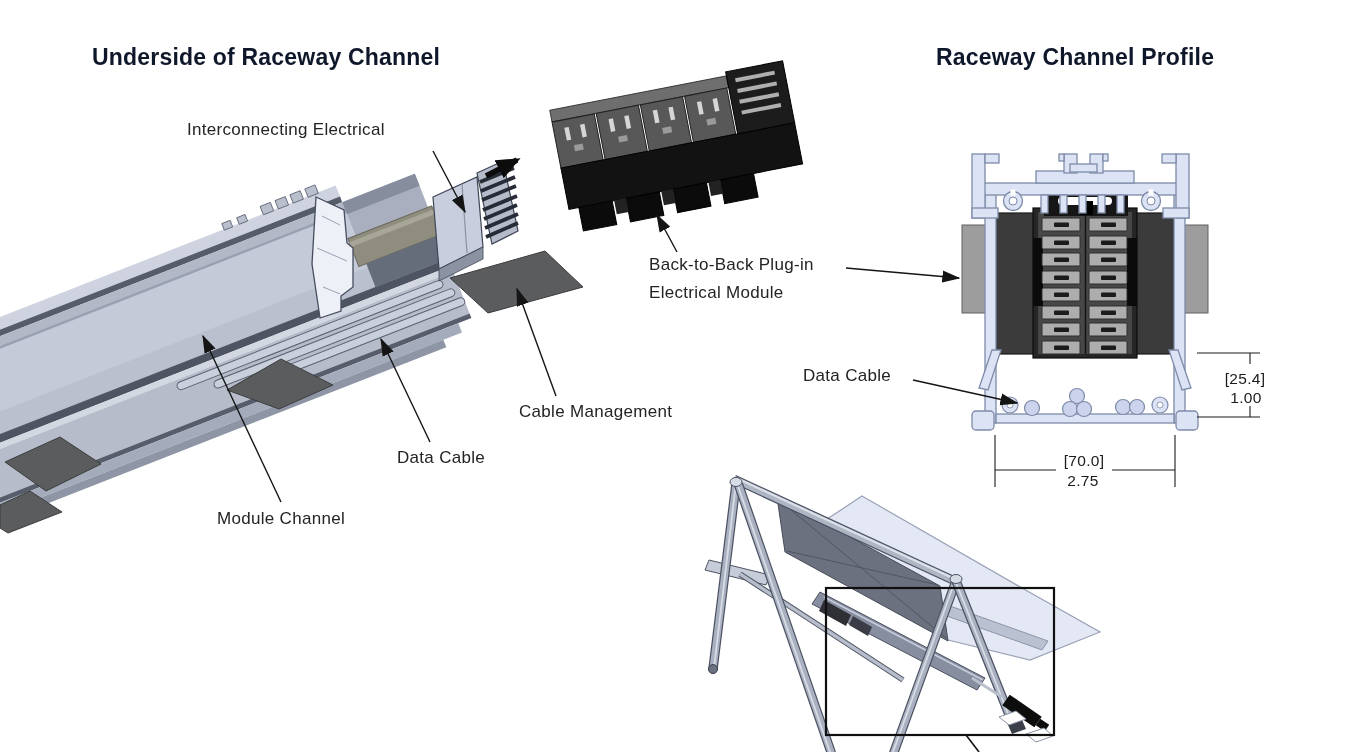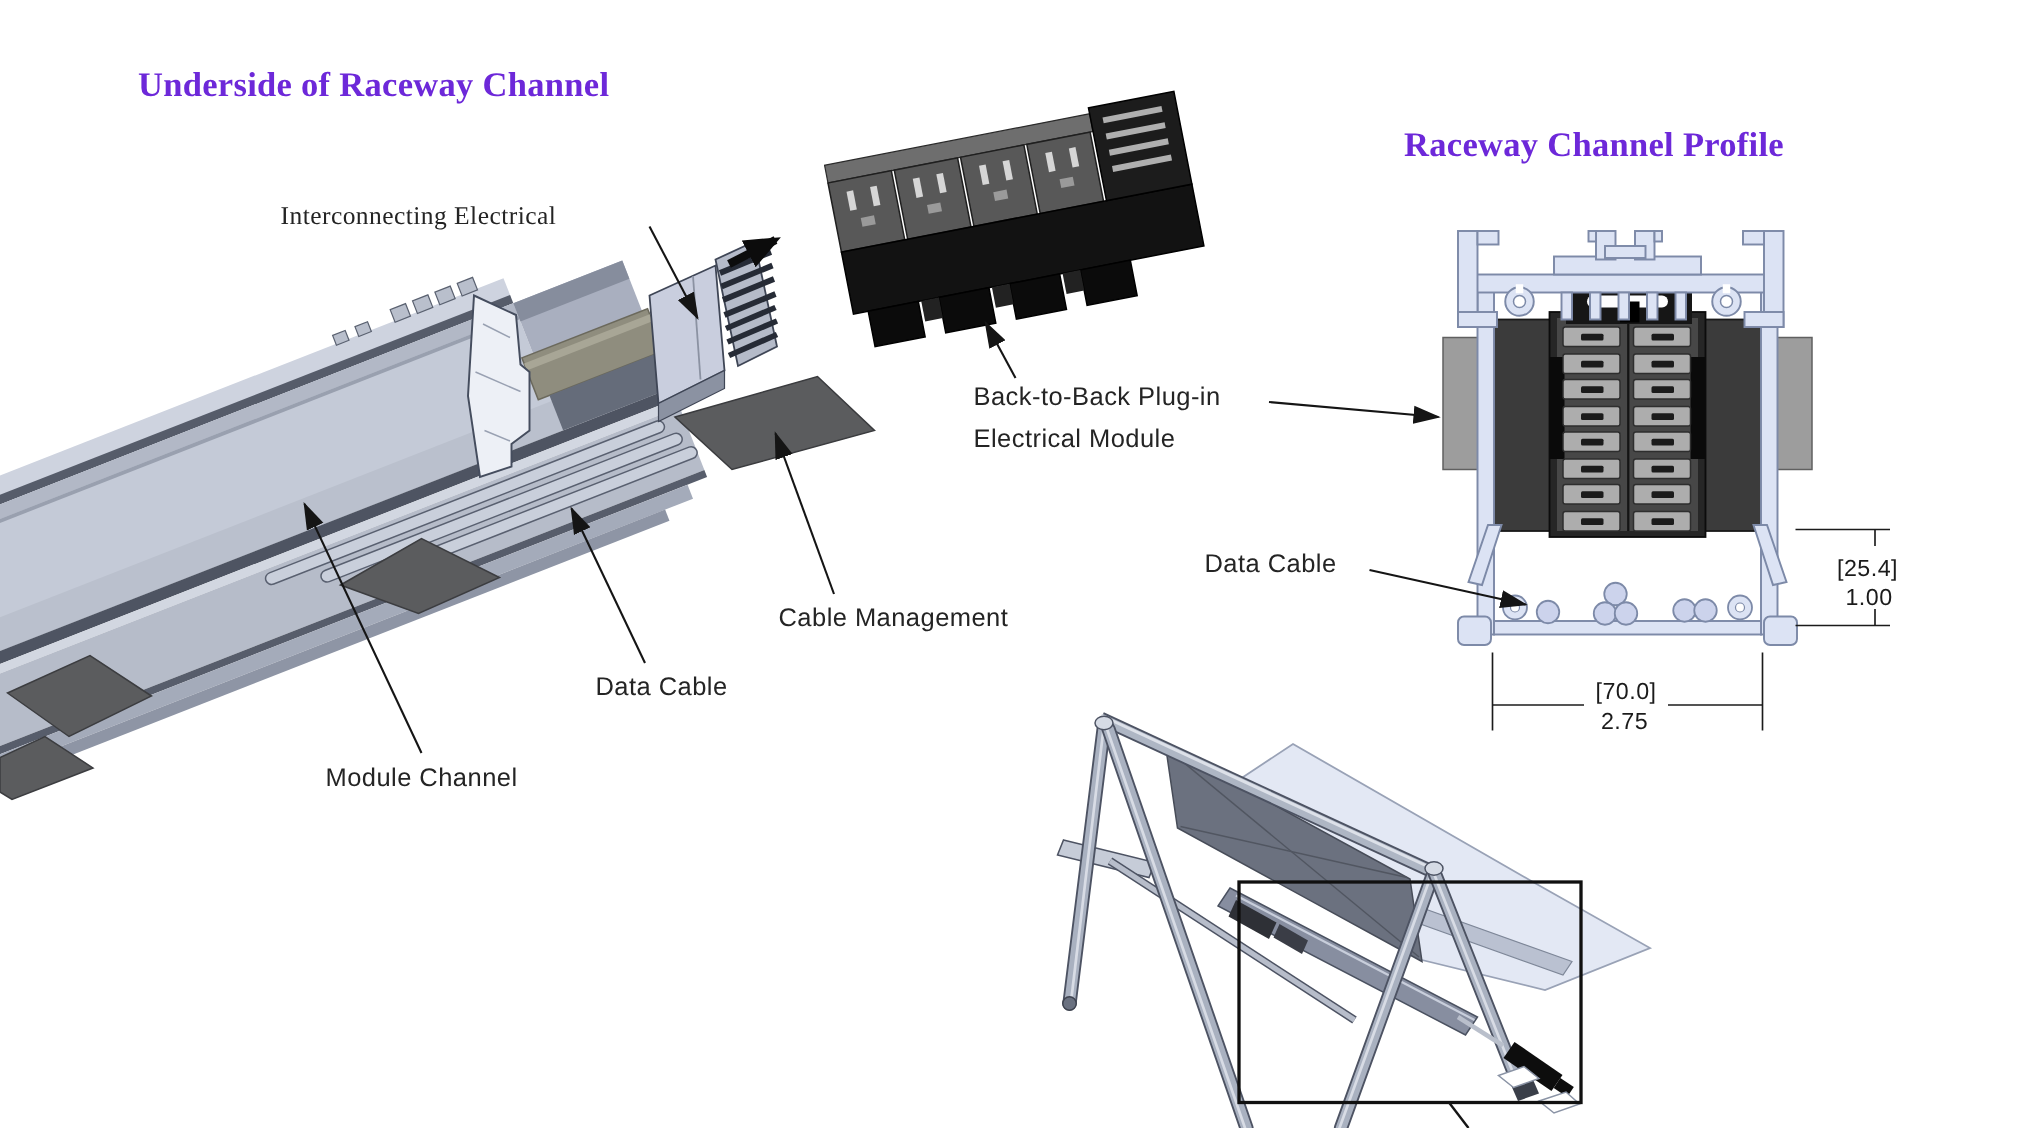--- a/index.html
+++ b/index.html
@@ -1,19 +1,19 @@
 <!DOCTYPE html>
 <html><head>
 <meta charset="utf-8">
 <style>
   html,body{margin:0;padding:0;background:#ffffff;}
   #canvas{position:relative;width:1361px;height:752px;background:#ffffff;overflow:hidden;
           font-family:"Liberation Sans", sans-serif;}
   #art{position:absolute;left:0;top:0;}
-  .title{position:absolute;font-size:23px;font-weight:700;color:#6d28d9;letter-spacing:.2px;white-space:nowrap;font-family:Liberation Serif, serif;}
+  .title{position:absolute;font-size:23px;font-weight:700;color:#0f172a;letter-spacing:.2px;white-space:nowrap;}
   .label{position:absolute;font-size:17px;color:#242424;letter-spacing:.3px;line-height:27px;white-space:nowrap;}
   .dimtext{font-size:15.5px;fill:#1b1b1b;letter-spacing:.3px;}
   .leader{stroke:#151515;stroke-width:1.4;fill:none;}
   .dimline{stroke:#1b1b1b;stroke-width:1.1;fill:none;}
 </style>
 </head>
 <body>
 
 <div id="canvas">
 
@@ -292,23 +292,23 @@
     <line class="leader" x1="677" y1="252" x2="657" y2="215" marker-end="url(#ah)"></line>
     <line class="leader" x1="846" y1="268" x2="959" y2="278" marker-end="url(#ah)"></line>
     <line class="leader" x1="556" y1="396" x2="517" y2="289" marker-end="url(#ah)"></line>
     <line class="leader" x1="430" y1="442" x2="381" y2="339" marker-end="url(#ah)"></line>
     <line class="leader" x1="281" y1="502" x2="203" y2="336" marker-end="url(#ah)"></line>
     <line class="leader" x1="913" y1="380" x2="1017" y2="403" marker-end="url(#ah)"></line>
   </g>
 </svg>
 
   <div class="title" style="left:92px;top:44px;">Underside of Raceway Channel</div>
-  <div class="title" style="left:936px;top:44px;margin-top:40px;">Raceway Channel Profile</div>
-
-  <div class="label" style="left:187px;top:130px;font-family:Liberation Serif, serif;">
+  <div class="title" style="left:936px;top:44px;">Raceway Channel Profile</div>
+
+  <div class="label" style="left:187px;top:116px;">
     <span style="display:block">Interconnecting Electrical</span>
   </div>
 
   <div class="label" style="left:649px;top:251px;line-height:28px;">
     <span style="display:block">Back-to-Back Plug-in</span>
     <span style="display:block">Electrical Module</span>
   </div>
 
   <div class="label" style="left:519px;top:398px;">Cable Management</div>
   <div class="label" style="left:397px;top:444px;">Data Cable</div>

